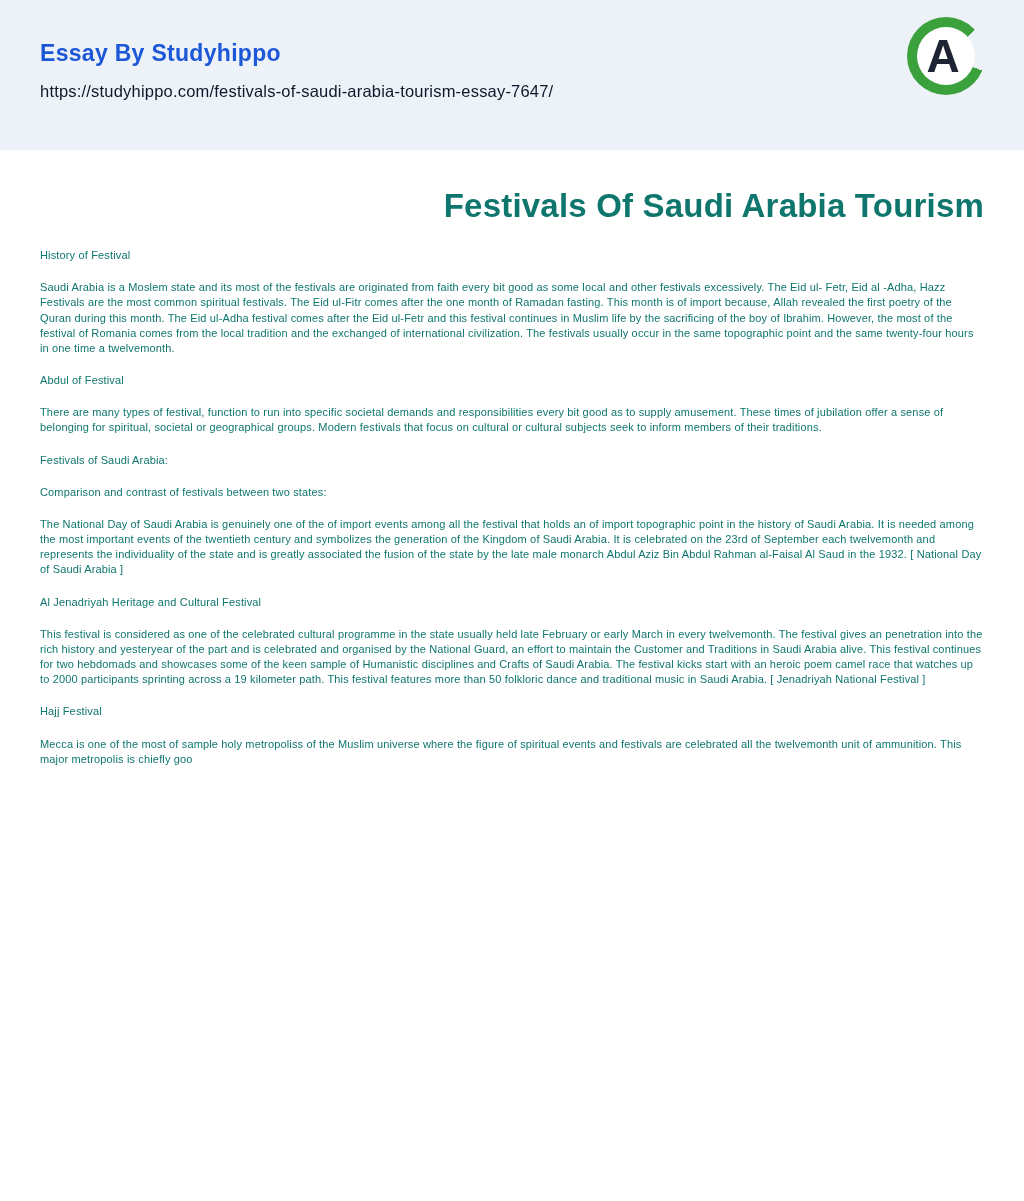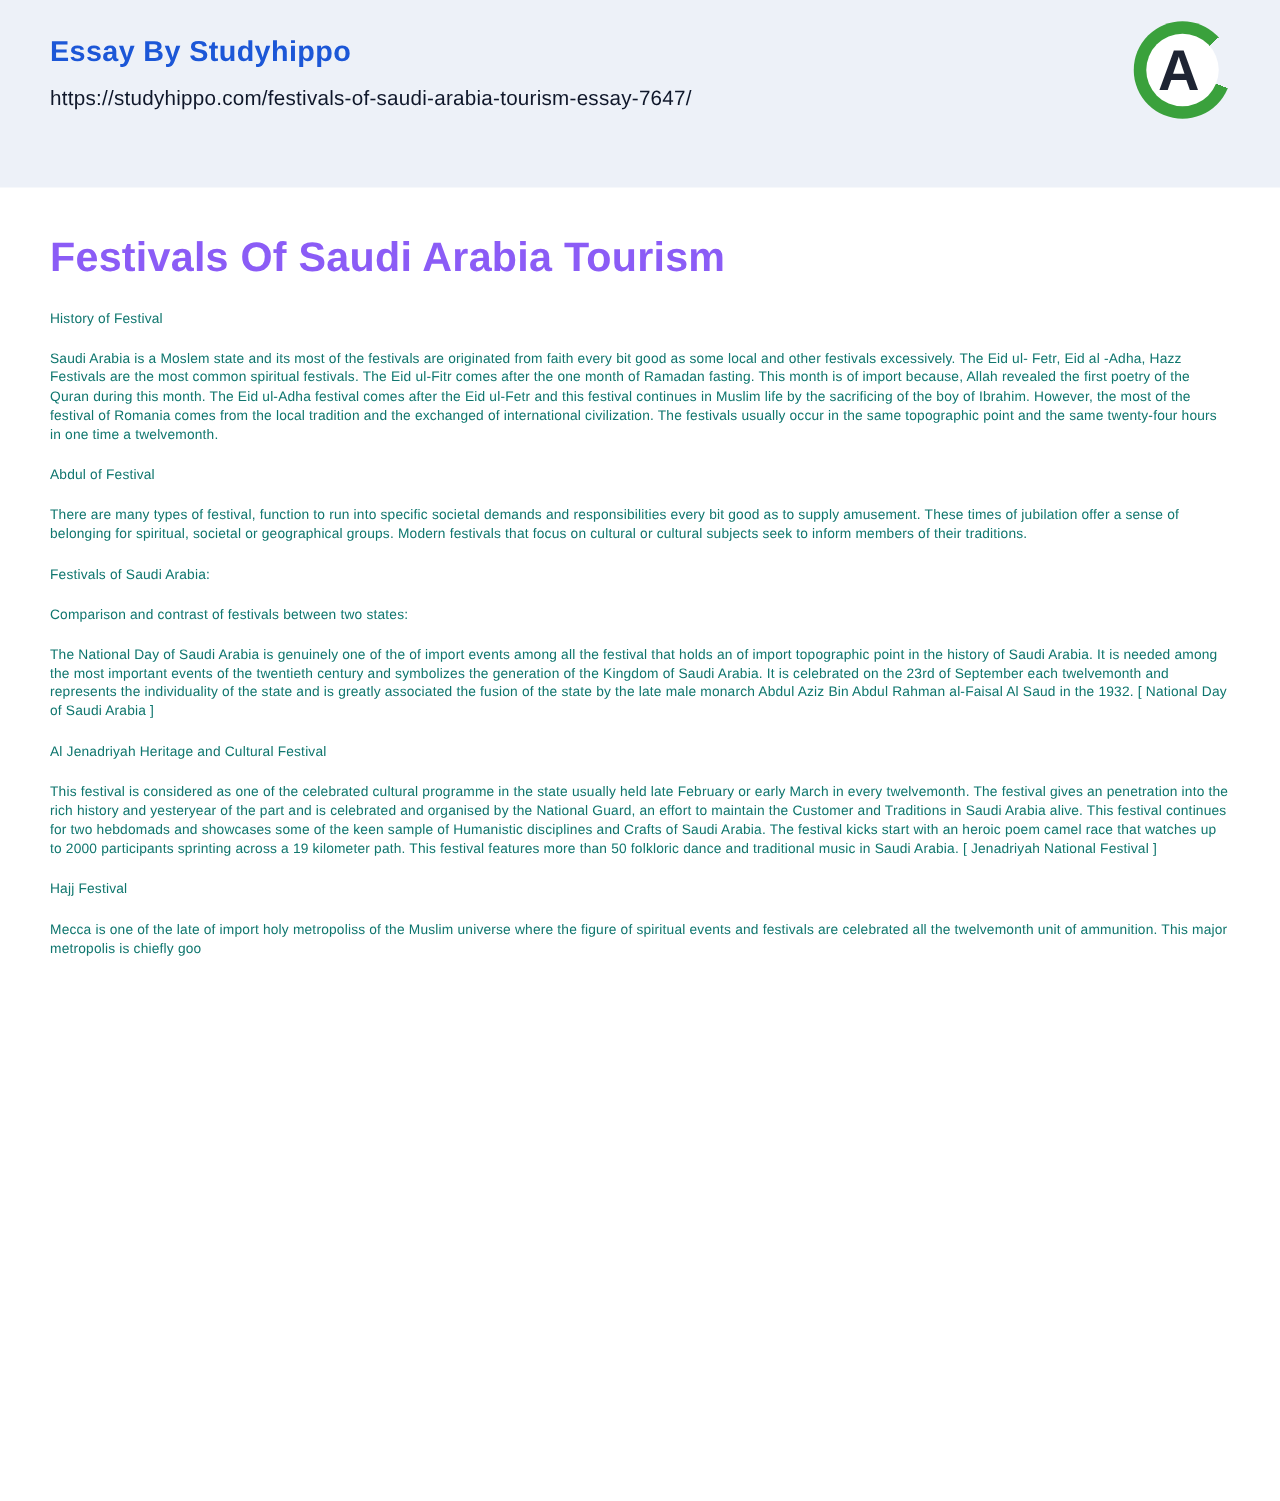--- a/index.html
+++ b/index.html
@@ -10,21 +10,21 @@
     height: 1201px;
     overflow: hidden;
     background: #ffffff;
     font-family: "Liberation Sans", "DejaVu Sans", sans-serif;
   }
 
   
   .site-header {
     position: relative;
     background: #edf1f8;
-    padding: 28px 40px 30px 40px;
+    padding: 40px 40px 30px 40px;
     height: 150px;
   }
   .site-title {
     color: #1c57d7;
     font-size: 23px;
     font-weight: 700;
     letter-spacing: 0.3px;
     text-decoration: none;
     display: inline-block;
   }
@@ -66,21 +66,22 @@
 
   
   .content {
     padding: 0 40px;
   }
   .article-title {
     margin: 37px 0 23px 0;
     font-size: 33px;
     font-weight: 800;
     letter-spacing: 0.2px;
-    color: #8b5cf6;
+    color: #0f766e;
+    text-align: right;
   }
   .article-body p {
     margin: 0 0 17px 0;
     font-size: 11px;
     line-height: 1.38;
     letter-spacing: 0.15px;
     color: #0f766e;
   }
 </style>
 </head>
@@ -101,15 +102,15 @@
     <p>History of Festival</p>
     <p>Saudi Arabia is a Moslem state and its most of the festivals are originated from faith every bit good as some local and other festivals excessively. The Eid ul- Fetr, Eid al -Adha, Hazz Festivals are the most common spiritual festivals. The Eid ul-Fitr comes after the one month of Ramadan fasting. This month is of import because, Allah revealed the first poetry of the Quran during this month. The Eid ul-Adha festival comes after the Eid ul-Fetr and this festival continues in Muslim life by the sacrificing of the boy of Ibrahim. However, the most of the festival of Romania comes from the local tradition and the exchanged of international civilization. The festivals usually occur in the same topographic point and the same twenty-four hours in one time a twelvemonth.</p>
     <p>Abdul of Festival</p>
     <p>There are many types of festival, function to run into specific societal demands and responsibilities every bit good as to supply amusement. These times of jubilation offer a sense of belonging for spiritual, societal or geographical groups. Modern festivals that focus on cultural or cultural subjects seek to inform members of their traditions.</p>
     <p>Festivals of Saudi Arabia:</p>
     <p>Comparison and contrast of festivals between two states:</p>
     <p>The National Day of Saudi Arabia is genuinely one of the of import events among all the festival that holds an of import topographic point in the history of Saudi Arabia. It is needed among the most important events of the twentieth century and symbolizes the generation of the Kingdom of Saudi Arabia. It is celebrated on the 23rd of September each twelvemonth and represents the individuality of the state and is greatly associated the fusion of the state by the late male monarch Abdul Aziz Bin Abdul Rahman al-Faisal Al Saud in the 1932. [ National Day of Saudi Arabia ]</p>
     <p>Al Jenadriyah Heritage and Cultural Festival</p>
     <p>This festival is considered as one of the celebrated cultural programme in the state usually held late February or early March in every twelvemonth. The festival gives an penetration into the rich history and yesteryear of the part and is celebrated and organised by the National Guard, an effort to maintain the Customer and Traditions in Saudi Arabia alive. This festival continues for two hebdomads and showcases some of the keen sample of Humanistic disciplines and Crafts of Saudi Arabia. The festival kicks start with an heroic poem camel race that watches up to 2000 participants sprinting across a 19 kilometer path. This festival features more than 50 folkloric dance and traditional music in Saudi Arabia. [ Jenadriyah National Festival ]</p>
     <p>Hajj Festival</p>
-    <p>Mecca is one of the late of import holy metropoliss of the Muslim universe where the figure of spiritual events and festivals are celebrated all the twelvemonth unit of ammunition. This major metropolis is chiefly goo</p>
+    <p>Mecca is one of the most of sample holy metropoliss of the Muslim universe where the figure of spiritual events and festivals are celebrated all the twelvemonth unit of ammunition. This major metropolis is chiefly goo</p>
   </div>
 </main>
 
 </body></html>

